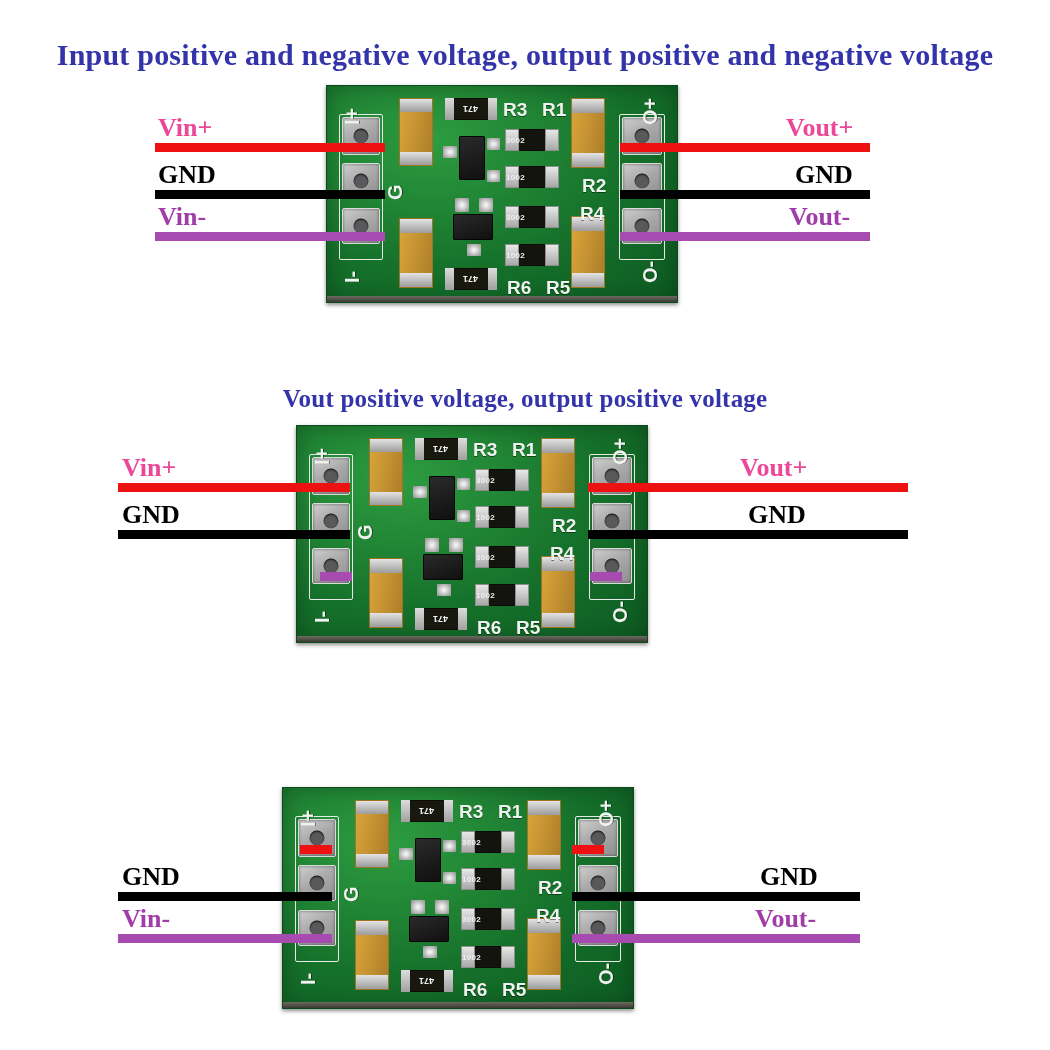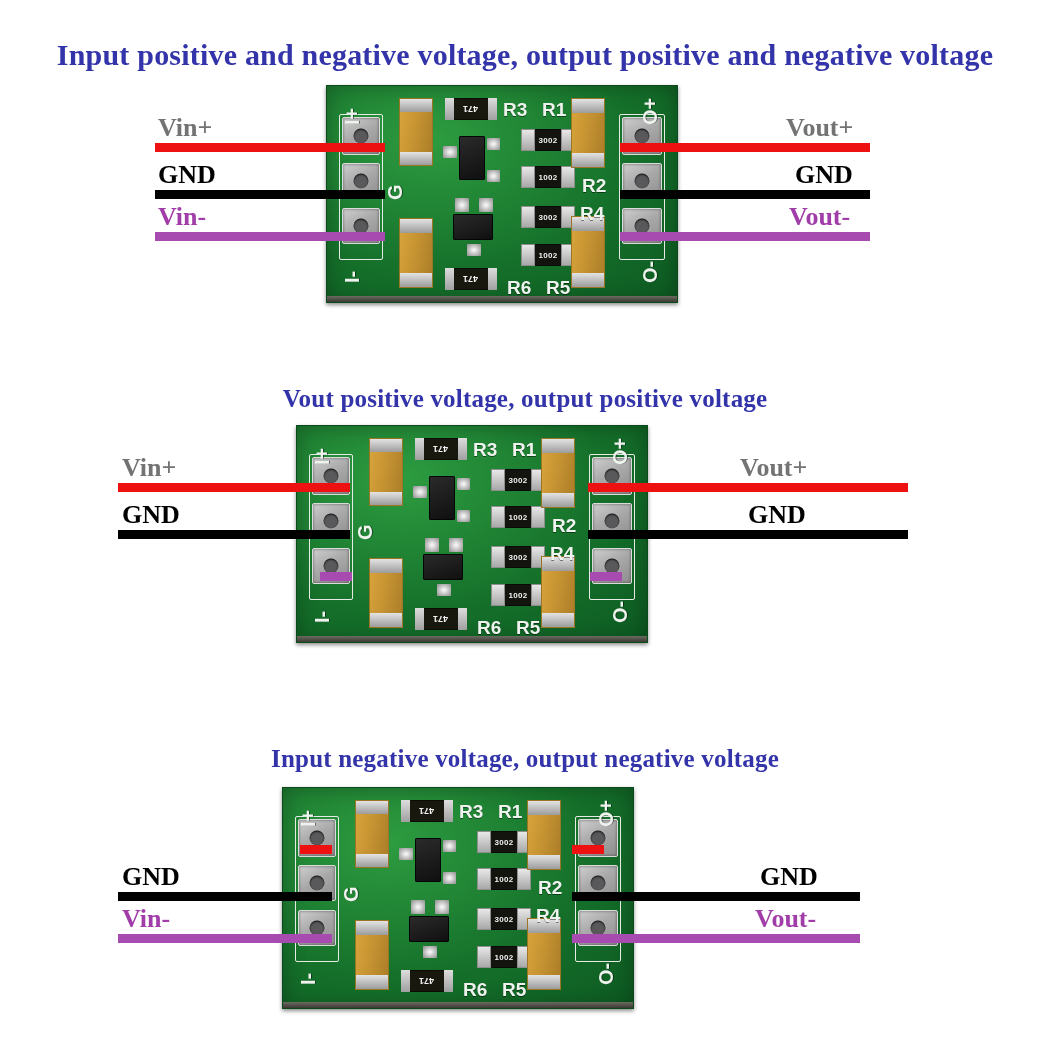--- a/index.html
+++ b/index.html
@@ -45,21 +45,21 @@
 
   
   .wire-label {
     position: absolute;
     font-family: "Liberation Serif", serif;
     font-weight: bold;
     font-size: 26px;
     white-space: nowrap;
     z-index: 3;
   }
-  .wire-label.red    { color: #737373; text-align: center; }
+  .wire-label.red    { color: #ec4899; text-align: center; }
   .wire-label.black  { color: #000000; }
   .wire-label.purple { color: #a03da8; }
 
   
   .board {
     position: absolute;
     background: #1d7a2e;
     background-image:
        radial-gradient(ellipse at 30% 25%, #2d9c40 0%, #15702a 58%, #0d5a22 100%);
     border: 1px solid #0a4a1b;
@@ -122,21 +122,21 @@
   }
   .cap::before { top: 0; }
   .cap::after  { bottom: 0; }
 
   
   .res {
     position: absolute;
     background: #14140f;
     border: 1px solid #0a0a07;
     z-index: 3;
-    display: flex; align-items: center; justify-content: center; margin-left: 16px;
+    display: flex; align-items: center; 
   }
   .res::before, .res::after {
     content: "";
     position: absolute; top: -1px; bottom: -1px; width: 24%;
     background: linear-gradient(#e8e8e8,#a8a8a8);
     border: 1px solid #8e8e8e;
   }
   .res::before { left: -1px; }
   .res::after  { right: -1px; }
   .res-code {
@@ -374,21 +374,20 @@
         </div>
       <div class="pad" style="left:295px; top:122px; width:40px; height:36px;">
           <span class="hole" style="width:15px;height:15px;"></span>
         </div>
       <div class="silk rot" style="left:304px; top:168px; width:38px; font-size:20px;">O-</div>
 
       <div class="board-bottom-edge"></div>
     </div>
   </div>
 
-  <div class="section-title" id="title-3">Input negative voltage, output negative voltage</div>
 
   <div class="section" id="section-3">
 
     <div class="wire red" style="left:300px; top:58px; width:32px; height:9px;"></div>
     <div class="wire black" style="left:118px; top:105px; width:214px; height:9px;"></div>
     <div class="wire purple" style="left:118px; top:147px; width:214px; height:9px;"></div>
 
     <div class="wire red" style="left:572px; top:58px; width:32px; height:9px;"></div>
     <div class="wire black" style="left:572px; top:105px; width:288px; height:9px;"></div>
     <div class="wire purple" style="left:572px; top:147px; width:288px; height:9px;"></div>

